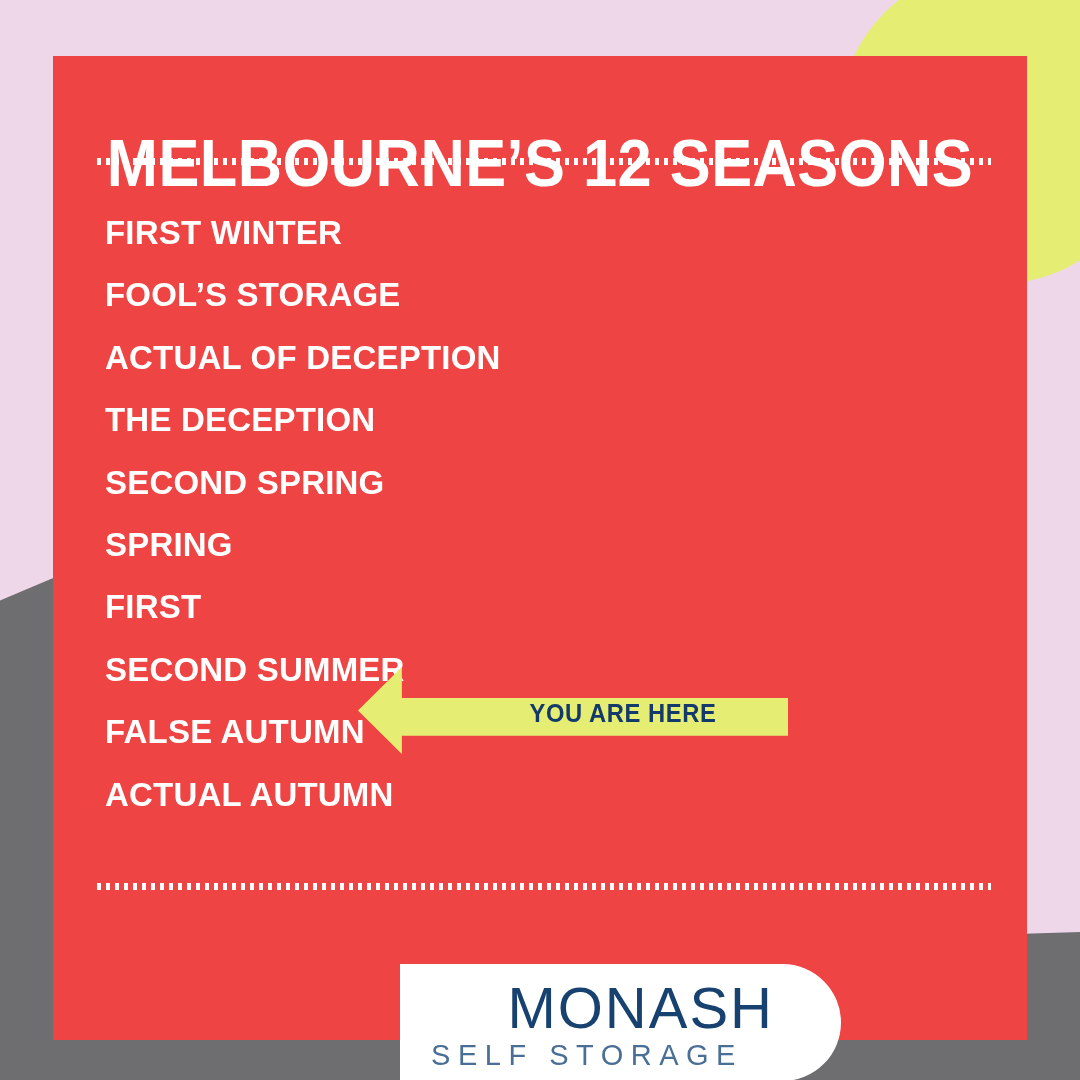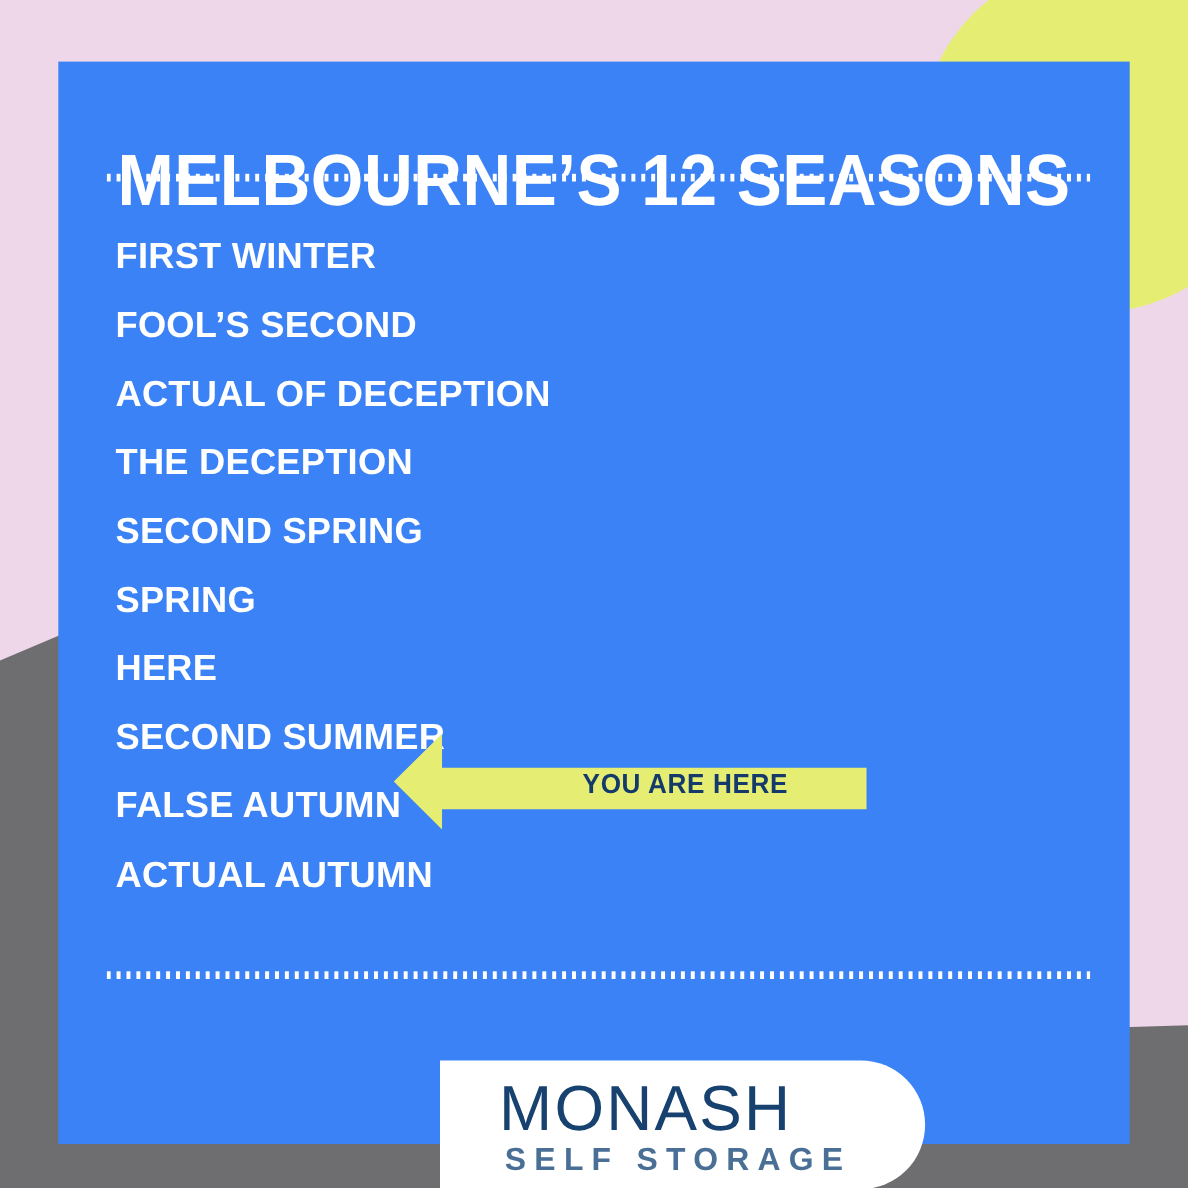--- a/index.html
+++ b/index.html
@@ -53,21 +53,21 @@
     clip-path: polygon(11% 100%, 8.2% 28%, 100% 11%, 100% 100%);
   }
 
   
   .card {
     position: absolute;
     left: 53px;
     top: 56px;
     width: 974px;
     height: 984px;
-    background: #3b82f6;
+    background: #ef4444;
   }
 
   
   .title {
     position: absolute;
     left: 0;
     top: 74px;
     width: 100%;
     text-align: center;
     color: #ffffff;
@@ -151,38 +151,38 @@
     width: 441px;
     height: 117px;
     background: #ffffff;
     border-radius: 0 59px 59px 0;
   }
   .logo-main {
     position: absolute;
     left: 0;
     top: 14px;
     width: 374px;
-    text-align: center;
+    text-align: right;
     color: #17416F;
     font-family: "Liberation Sans", sans-serif;
     font-weight: normal;
     font-size: 58px;
     letter-spacing: 2px;
     line-height: 60px;
     white-space: nowrap;
   }
   .logo-sub {
     position: absolute;
     left: 0;
     top: 76px;
     width: 374px;
-    text-align: right;
+    text-align: center;
     color: #4A6F96;
     font-family: "Liberation Sans", sans-serif;
-    font-weight: bold;
+    font-weight: normal;
     font-size: 29px;
     letter-spacing: 7.5px;
     line-height: 30px;
     white-space: nowrap;
   }
 </style>
 </head>
 <body>
 
 <div id="poster">
@@ -194,26 +194,26 @@
   </div>
 
   <div class="card">
 
     <div class="title">MELBOURNE’S 12 SEASONS</div>
 
     <div class="dots dots-top"></div>
 
     <ul class="season-list">
       <li class="season-item">FIRST WINTER</li>
-      <li class="season-item">FOOL’S SECOND</li>
+      <li class="season-item">FOOL’S STORAGE</li>
       <li class="season-item">ACTUAL OF DECEPTION</li>
       <li class="season-item">THE DECEPTION</li>
       <li class="season-item">SECOND SPRING</li>
       <li class="season-item">SPRING</li>
-      <li class="season-item">HERE</li>
+      <li class="season-item">FIRST</li>
       <li class="season-item">SECOND SUMMER</li>
       <li class="season-item">FALSE AUTUMN</li>
       <li class="season-item">ACTUAL AUTUMN</li>
     </ul>
 
     <div class="arrow">
       <div class="arrow-shape"></div>
       <div class="arrow-label">YOU ARE HERE</div>
     </div>
 

